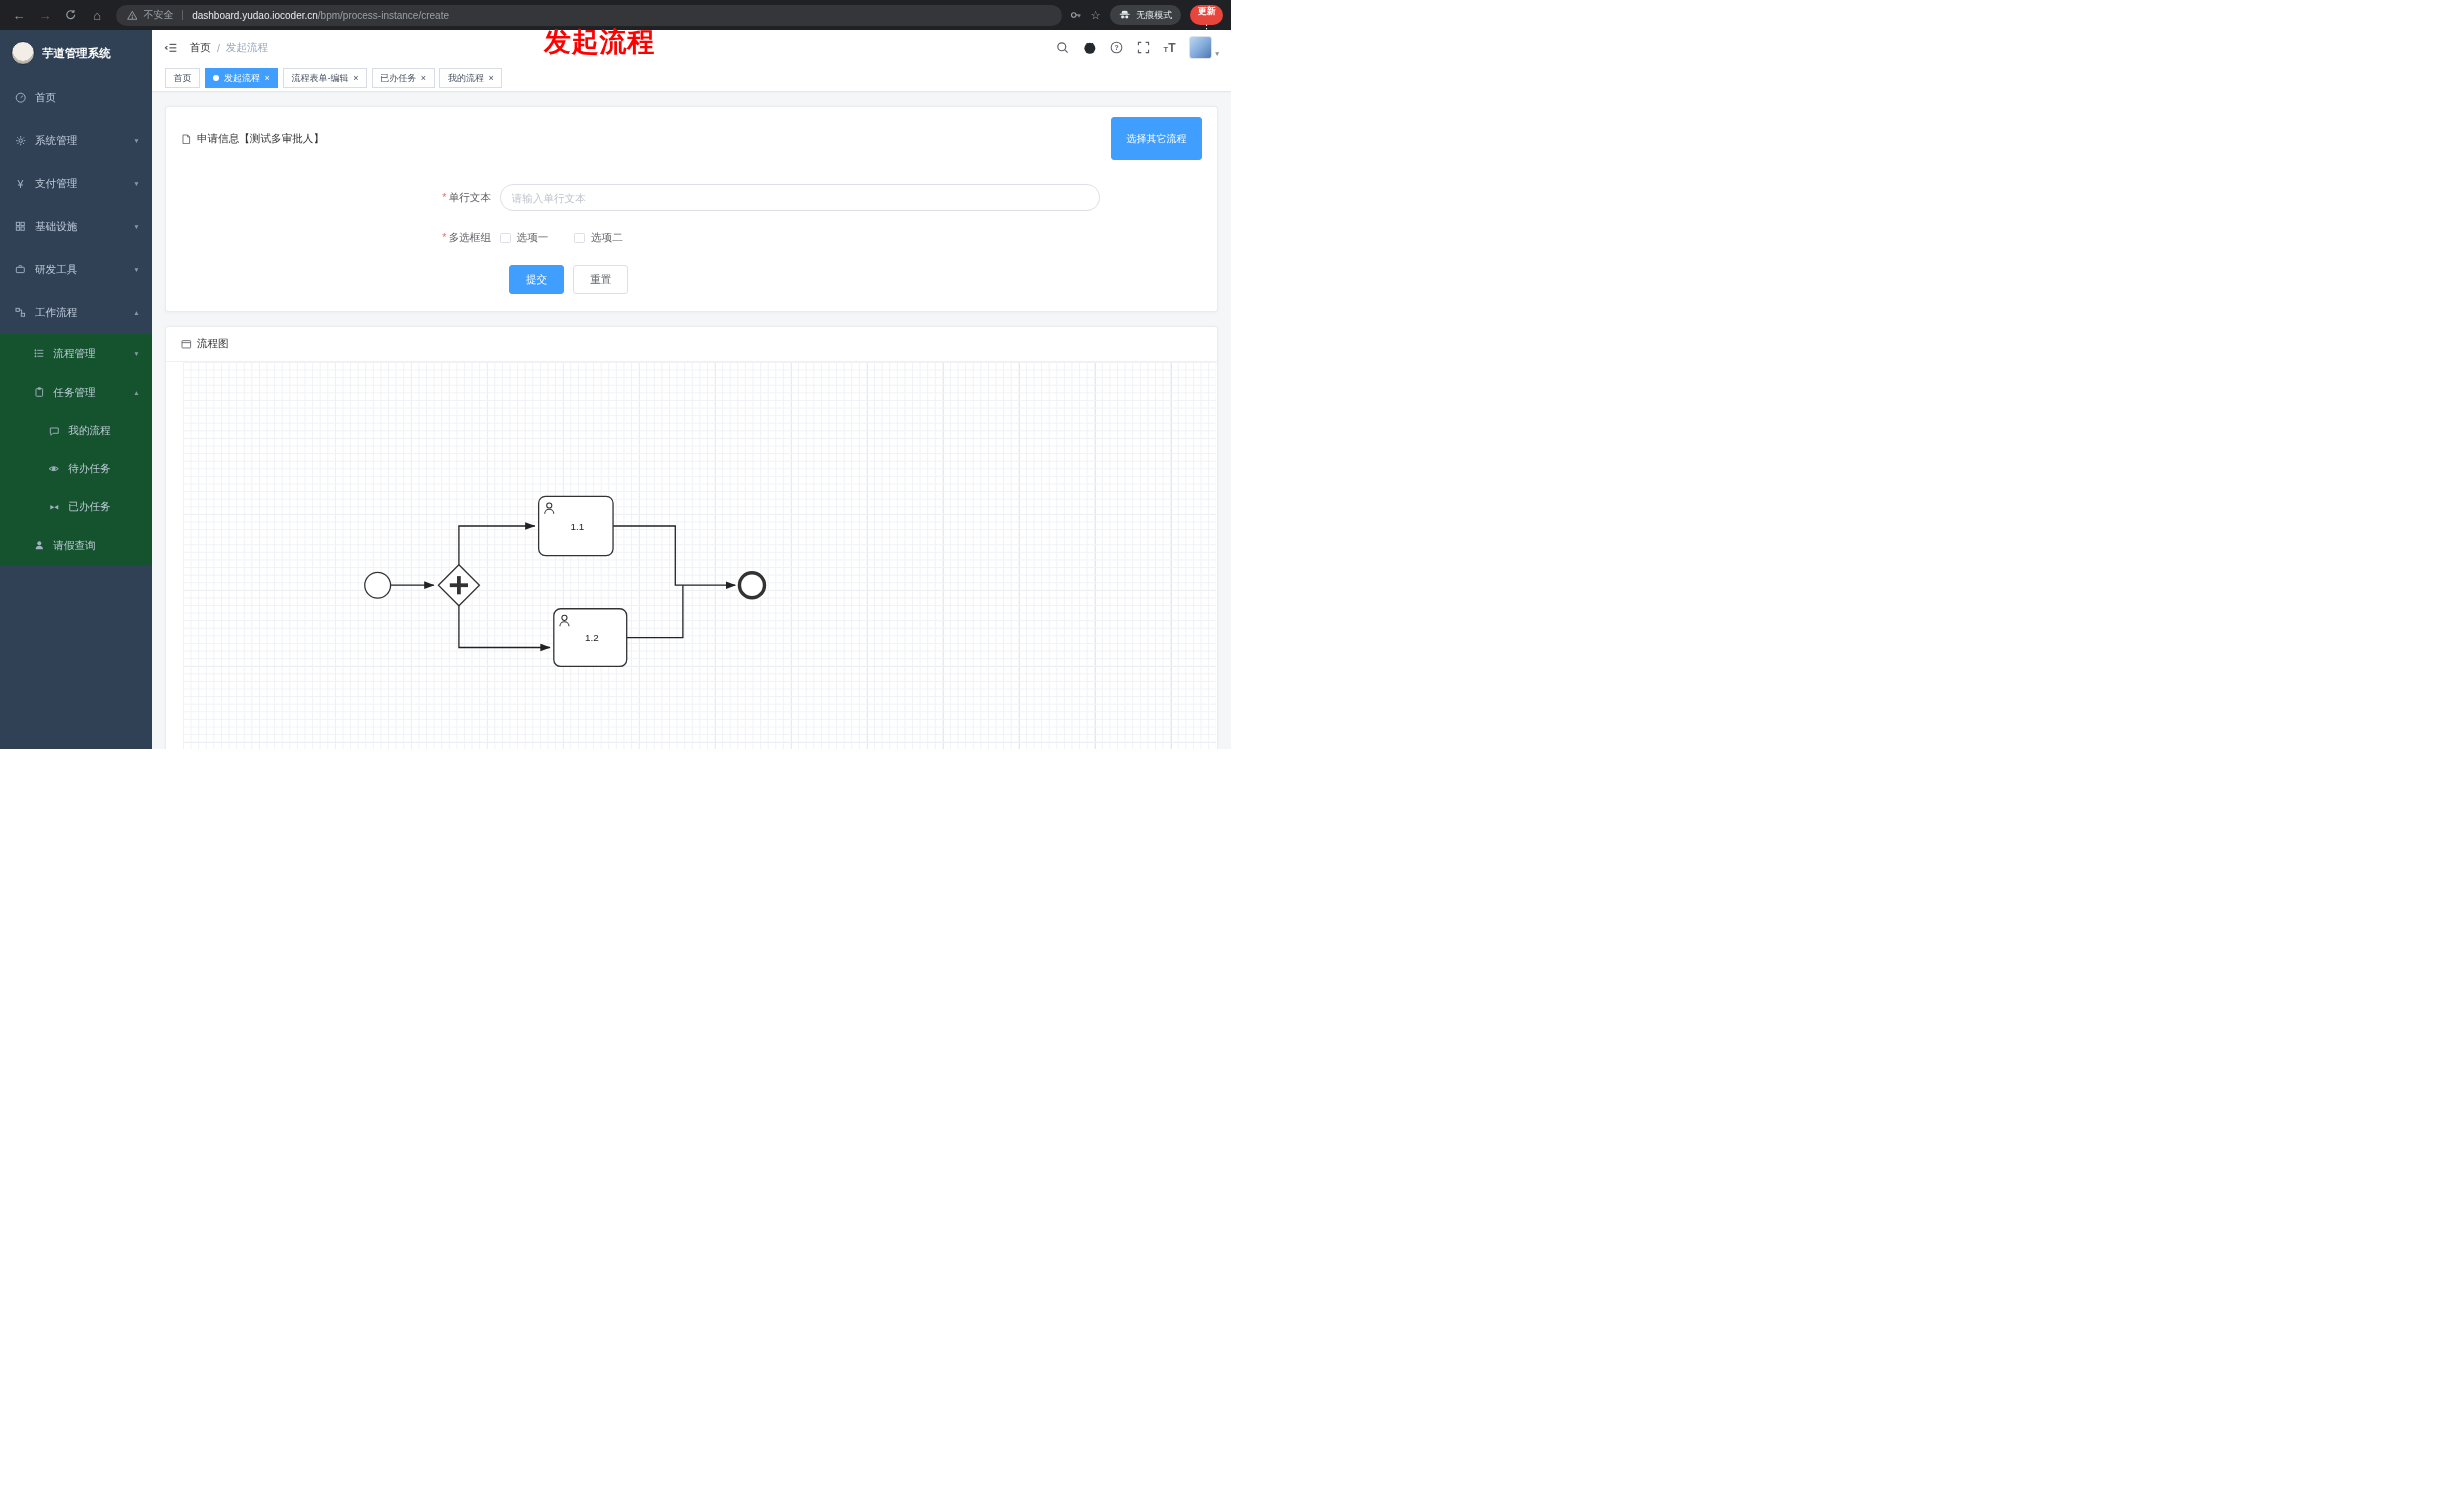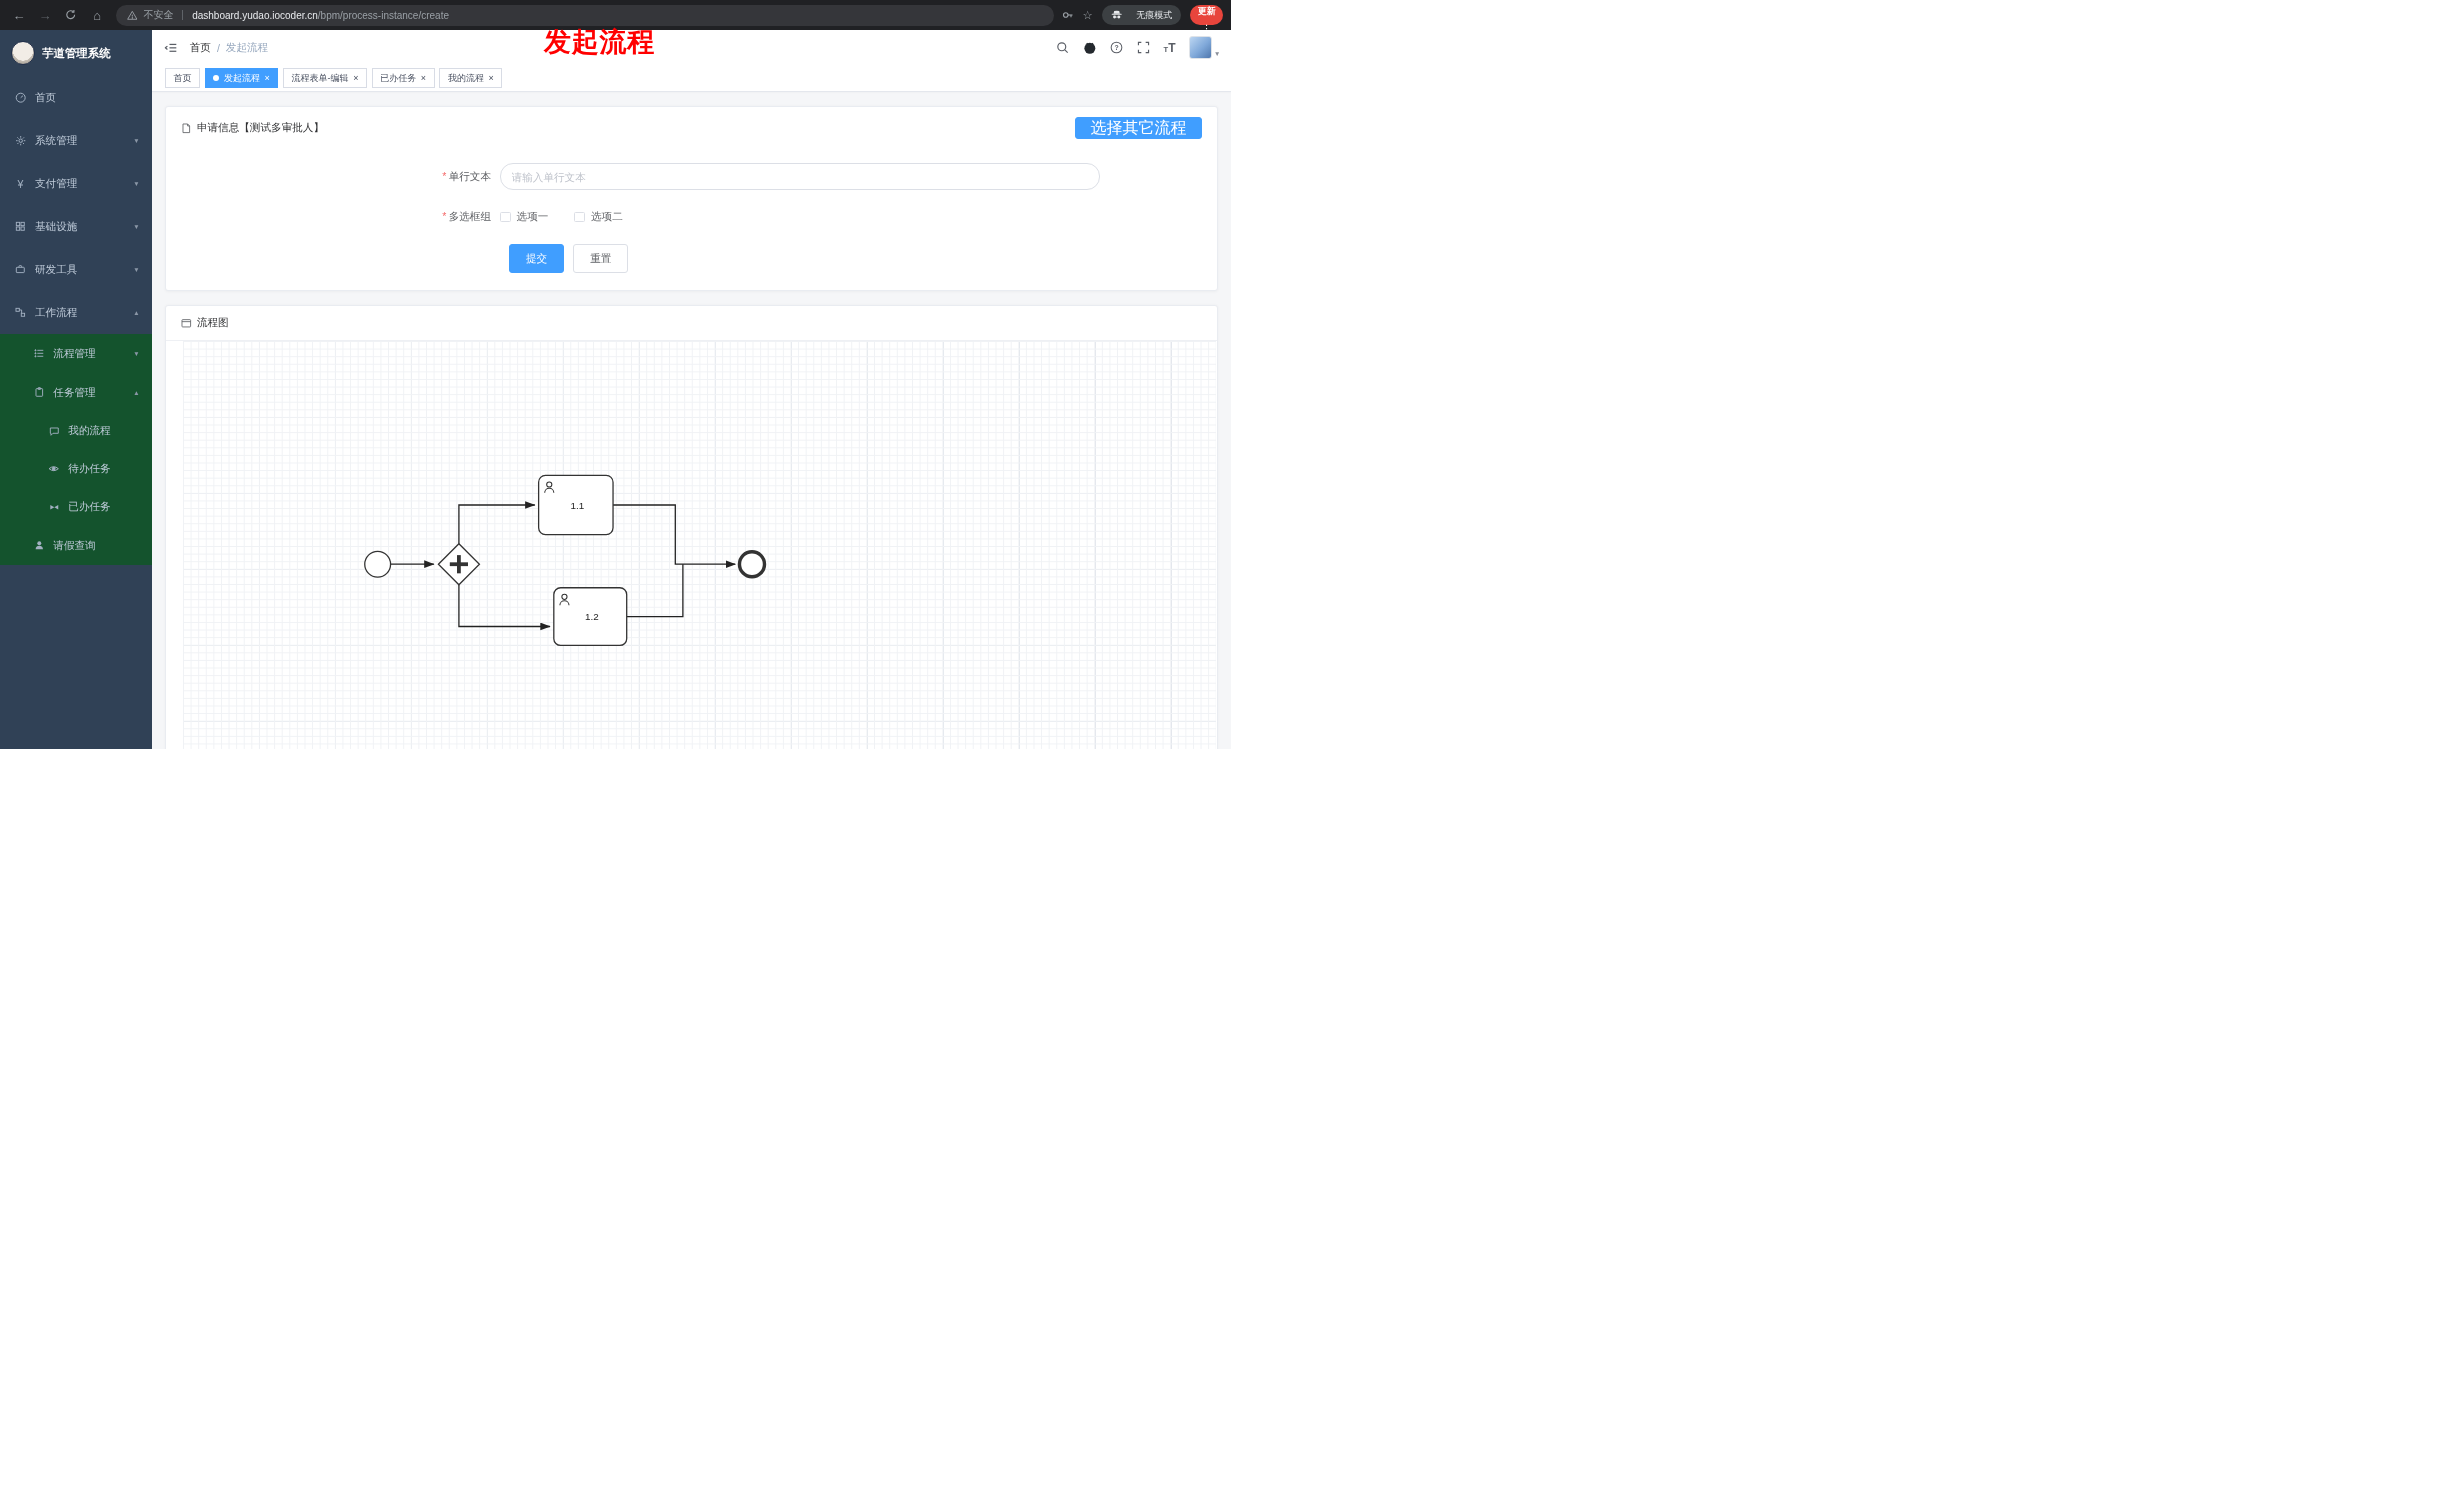--- a/index.html
+++ b/index.html
@@ -17,21 +17,21 @@
              display:flex; align-items:center; justify-content:center; }
   .nav-btn.dim { color:#5f6368; }
   .omnibox { flex:1; height:21px; background:#35363a; border-radius:10.6px; margin:0 7.6px;
              display:flex; align-items:center; padding:0 10.6px; gap:6px; font-size:10px; color:#9aa0a6; }
   .omni-sep { width:0.8px; height:10.6px; background:#5f6368; margin:0 3px; }
   .url-domain { color:#e8eaed; }
   .url-path { color:#9aa0a6; }
   .chrome-right { display:flex; align-items:center; gap:9px; }
   .chrome-ico { color:#9aa0a6; font-size:11.4px; display:flex; align-items:center; }
   .incog { height:20px; background:#3c4043; border-radius:10px; display:flex; align-items:center;
-           gap:14px; padding:0 9px; color:#e8eaed; font-size:9px; }
+           gap:6px; padding:0 9px; color:#e8eaed; font-size:9px; }
   .update-pill { height:20px; background:#e8453c; border-radius:10px; display:flex; align-items:center;
                  gap:4.6px; padding:0 7.6px; color:#fff; font-size:9px; font-weight:600;flex-direction:column; }
   .update-pill .kebab { font-size:10px; font-weight:400; }
 
   
   .app { display:flex; height:719px; }
   .sidebar { width:152px; background:#304156; flex-shrink:0; color:#bfcbd9; overflow:hidden; }
   .logo { height:46px; display:flex; align-items:center; gap:7.6px; padding:0 10.6px; color:#fff;
           font-size:11.4px; font-weight:700; }
   .logo-avatar { width:24px; height:24px; border-radius:50%;
@@ -74,21 +74,21 @@
   .tab .dot { width:6px; height:6px; border-radius:50%; background:#fff; }
 
   
   .content { flex:1; padding:14.4px 13px; overflow:hidden; }
   .card { background:#fff; border:0.8px solid #e9ecf1; border-radius:3px;
           box-shadow:0 0.8px 3px rgba(0,0,0,.04); }
   .card + .card { margin-top:14.4px; }
   .card-head { display:flex; align-items:center; gap:5.3px; padding:10px 15px; font-size:10.6px; color:#303133; }
   .head-ico { color:#606266; display:flex; align-items:center; }
   .choose-btn { margin-left:auto; background:#409eff; border:0.8px solid #409eff; color:#fff;
-                height:22px; padding:0 14.4px; border-radius:3px; font-size:16px; cursor:pointer; }
+                height:43px; padding:0 14.4px; border-radius:3px; font-size:10px; cursor:pointer; }
 
   .form-body { padding:13.7px 0 16.7px; }
   .form-row { display:flex; align-items:center; margin-bottom:20px; }
   .form-label { flex:0 0 334px; text-align:right; padding-right:9px; color:#606266; font-size:10.6px; }
   .star { color:#f56c6c; margin-right:2.3px; }
   .form-input { width:600px; height:27px; border:0.8px solid #dcdfe6; border-radius:13px;
                 padding:0 10.6px; font-size:10.6px; color:#606266; outline:none; }
   .form-input::placeholder { color:#c0c4cc; }
   .cbx-group { display:flex; align-items:center; gap:26px; }
   .cbx { display:flex; align-items:center; gap:6px; cursor:pointer; color:#606266; }

